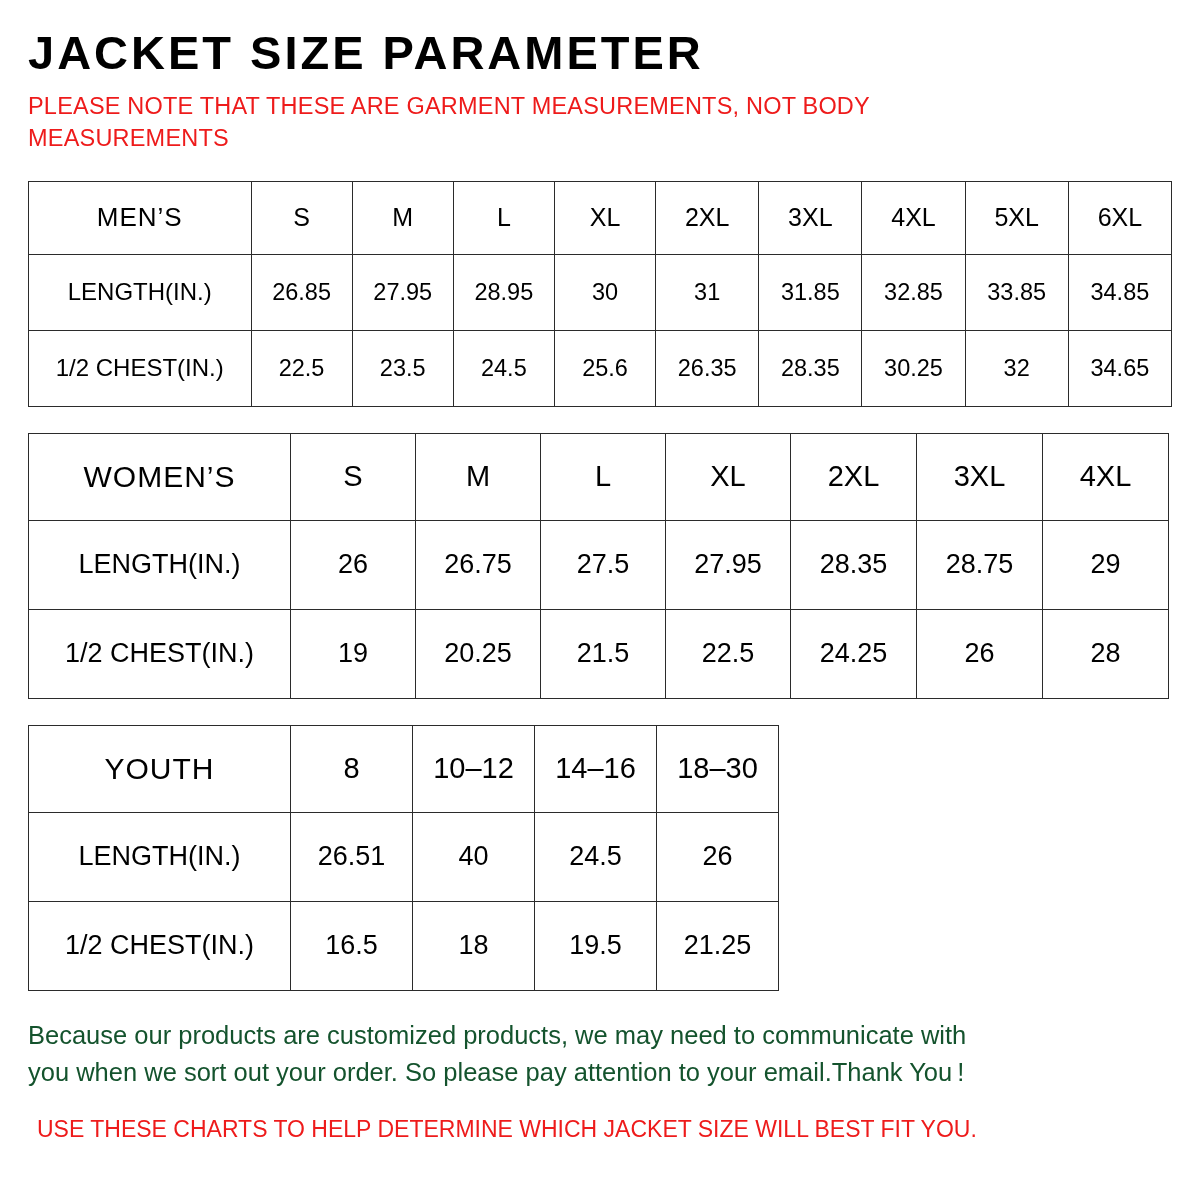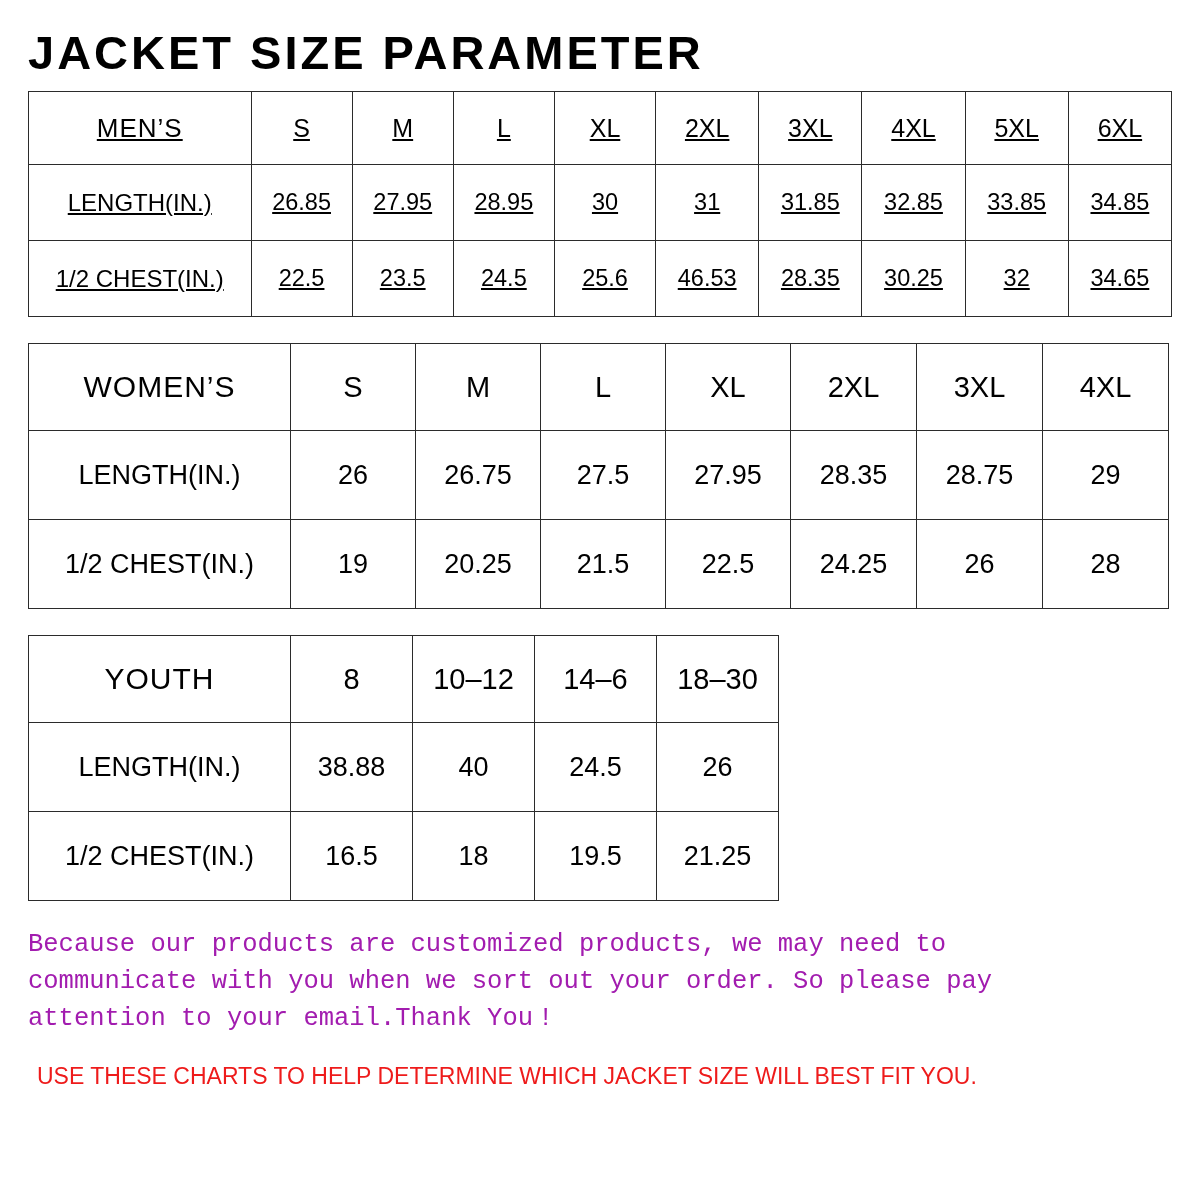--- a/index.html
+++ b/index.html
@@ -51,58 +51,58 @@
     background: #ffffff;
   }
   .hdr-row td {
     background: #7d7d7d;
     color: #ffffff;
   }
   
   #tbl-mens { width: 1144px; }
   #tbl-mens .hdr-row td { height: 70px; font-size: 25px; }
   #tbl-mens .hdr-row td.label { font-size: 26px; letter-spacing: 1px; }
-  #tbl-mens tbody tr td { height: 73px; font-size: 23.5px; text-decoration: underline; }
+  #tbl-mens tbody tr td { height: 73px; font-size: 23.5px; }
   #tbl-mens tbody tr td.label { font-size: 24px; }
   
   #tbl-women { width: 1140px; border-radius: 16px; }
   #tbl-women .hdr-row td { height: 84px; font-size: 29px; }
   #tbl-women .hdr-row td.label { font-size: 30px; letter-spacing: 1px; }
   #tbl-women tbody tr td { height: 86px; font-size: 27px; }
   #tbl-women tbody tr td.label { font-size: 27px; }
   
   #tbl-youth { width: 750px; border-radius: 9px; }
   #tbl-youth .hdr-row td { height: 84px; font-size: 29px; }
   #tbl-youth .hdr-row td.label { font-size: 30px; letter-spacing: 1px; }
   #tbl-youth tbody tr td { height: 86px; font-size: 27px; }
   #tbl-youth tbody tr td.label { font-size: 27px; }
 
   .footer-note {
-    color: #a21caf;
+    color: #14532d;
     font-size: 25.5px;
     line-height: 1.45;
     margin: 14px 0 11px 0;
     max-width: 1140px;
-    font-family: Liberation Mono, monospace;
   }
   .footer-note2 {
     color: #ee1b1b;
     font-size: 23px;
     line-height: 1.4;
     margin: 22px 0 0 9px;
     max-width: 1140px;
   }
 </style>
 </head>
 <body>
 
 <div class="page">
 
   <h1 class="title">JACKET SIZE PARAMETER</h1>
 
+  <p class="note">PLEASE NOTE THAT THESE ARE GARMENT MEASUREMENTS, NOT BODY MEASUREMENTS</p>
 
   <table class="size-table" id="tbl-mens">
     <colgroup>
       <col style="width:220px">
       <col style="width:100px">
         <col style="width:100px">
         <col style="width:100px">
       <col style="width:100px">
         <col style="width:102px">
         <col style="width:102px">
@@ -134,21 +134,21 @@
         <td>32.85</td>
         <td>33.85</td>
         <td>34.85</td>
       </tr>
       <tr>
         <td class="label">1/2 CHEST(IN.)</td>
         <td>22.5</td>
         <td>23.5</td>
         <td>24.5</td>
         <td>25.6</td>
-        <td>46.53</td>
+        <td>26.35</td>
         <td>28.35</td>
         <td>30.25</td>
         <td>32</td>
         <td>34.65</td>
       </tr>
     </tbody>
   </table>
 
   <table class="size-table" id="tbl-women">
     <colgroup>
@@ -201,26 +201,26 @@
       <col style="width:122px">
         <col style="width:122px">
         <col style="width:122px">
         <col style="width:122px">
     </colgroup>
     <tbody>
       <tr class="hdr-row">
         <td class="label">YOUTH</td>
         <td>8</td>
         <td>10–12</td>
-        <td>14–6</td>
+        <td>14–16</td>
         <td>18–30</td>
       </tr>
       <tr>
         <td class="label">LENGTH(IN.)</td>
-        <td>38.88</td>
+        <td>26.51</td>
         <td>40</td>
         <td>24.5</td>
         <td>26</td>
       </tr>
       <tr>
         <td class="label">1/2 CHEST(IN.)</td>
         <td>16.5</td>
         <td>18</td>
         <td>19.5</td>
         <td>21.25</td>

